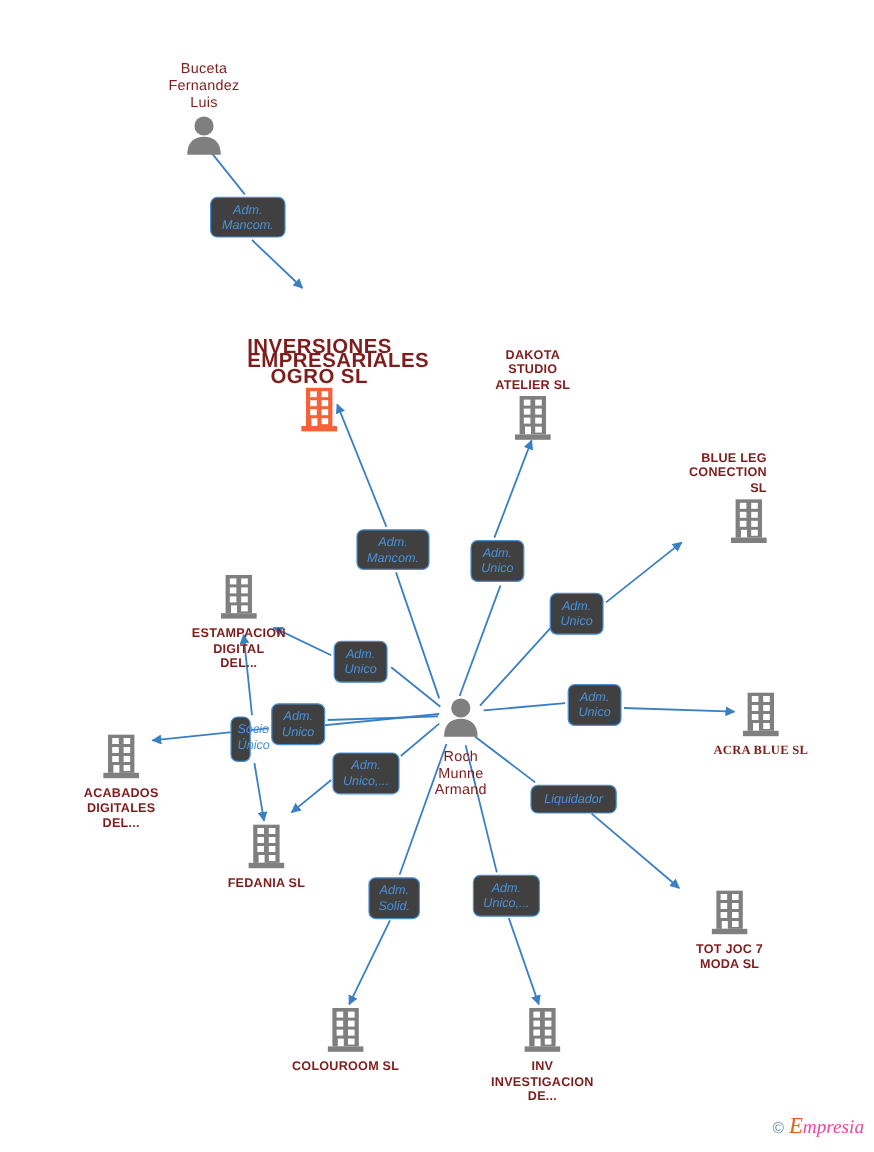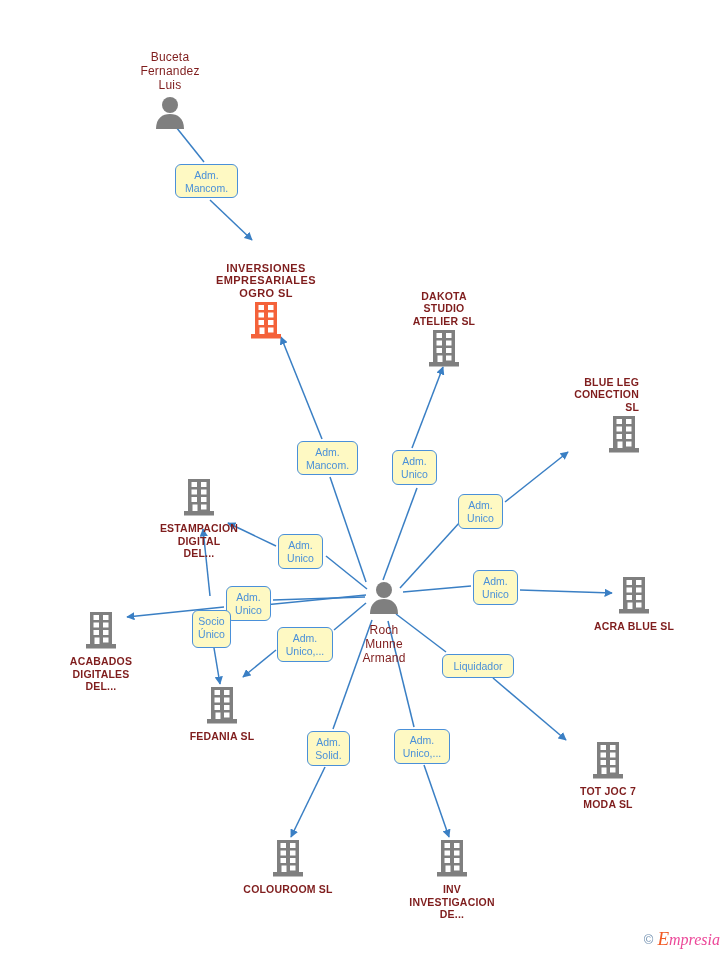--- a/index.html
+++ b/index.html
@@ -25,43 +25,44 @@
   .node .node-label{
     display:block;
     color:#7f1d1d;
     font-size:11px;
     line-height:12.5px;
     letter-spacing:.2px;
     white-space:pre-line;
   }
   .node.company .node-label{font-weight:bold;font-size:10.5px;}
   .node.person  .node-label{font-weight:normal;font-size:12px;line-height:14px;}
-  .node.root .node-label{font-weight:bold;font-size:11px;letter-spacing:.4px;}
+  .node.root .node-label{font-weight:bold;font-size:17px;letter-spacing:.4px;margin-top:21px;}
 
   .icon-wrap{display:block;height:40px;line-height:0;}
   .icon-wrap svg{display:inline-block;vertical-align:top;}
 
   
   .node.lbl-top .node-label{margin-bottom:3px;}
   .node.lbl-bottom .node-label{margin-top:3px;}
 
   
   .chip{
     position:absolute;
     box-sizing:border-box;
     border:1.4px solid #4a90d9;
     border-radius:6px;
-    background:#fef9c3;
+    background:#404040;
     color:#4a90d9;
     font-size:10.5px;
     line-height:13px;
     text-align:center;
     padding:4px 5px;
     white-space:pre-line;
     z-index:5;
+    font-style:italic;
   }
   .chip.one-line{padding:5px 7px;}
 
   
   #watermark{
     position:absolute;
     right:8px;bottom:10px;
     display:flex;align-items:center;gap:4px;
     font-size:15px;
     color:#5b7fa6;
@@ -237,21 +238,21 @@
       </div>
       <div class="node person lbl-bottom" style="left: 384px; top: 580px;">
         <span class="icon-wrap"><svg width="30" height="36" viewBox="0 0 30 36" aria-hidden="true">
             <circle cx="15" cy="10" r="8" fill="#7f7f7f"></circle>
             <path d="M1 34 C1 23 7.5 19 15 19 C22.5 19 29 23 29 34 Z" fill="#7f7f7f"></path>
           </svg></span>
         <span class="node-label">Roch
 Munne
 Armand</span>
       </div>
-      <div class="node company lbl-bottom" style="left: 634px; top: 577px;">
+      <div class="node company lbl-bottom" style="left: 634px; top: 577px; font-family: Liberation Serif, serif;">
         <span class="icon-wrap"><svg width="30" height="38" viewBox="0 0 30 38" aria-hidden="true">
             <rect x="4" y="0" width="22" height="32" fill="#7f7f7f"></rect>
             <rect x="7.5" y="3" width="5.5" height="5" fill="#fff"></rect>
             <rect x="17" y="3" width="5.5" height="5" fill="#fff"></rect>
             <rect x="7.5" y="10.5" width="5.5" height="5" fill="#fff"></rect>
             <rect x="17" y="10.5" width="5.5" height="5" fill="#fff"></rect>
             <rect x="7.5" y="18" width="5.5" height="5" fill="#fff"></rect>
             <rect x="17" y="18" width="5.5" height="5" fill="#fff"></rect>
             <rect x="8.5" y="25.5" width="5" height="6.5" fill="#fff"></rect>
             <rect x="17" y="25.5" width="5.5" height="5" fill="#fff"></rect>
@@ -317,21 +318,21 @@
       <div class="chip" style="left: 392px; top: 450px; width: 45px; height: 35px;">Adm.
 Unico</div>
       <div class="chip" style="left: 458px; top: 494px; width: 45px; height: 35px;">Adm.
 Unico</div>
       <div class="chip" style="left: 278px; top: 534px; width: 45px; height: 35px;">Adm.
 Unico</div>
       <div class="chip" style="left: 226px; top: 586px; width: 45px; height: 35px;">Adm.
 Unico</div>
       <div class="chip" style="left: 473px; top: 570px; width: 45px; height: 35px;">Adm.
 Unico</div>
-      <div class="chip" style="left: 192px; top: 610px; width: 39px; height: 38px;">Socio
+      <div class="chip" style="left: 192px; top: 597px; width: 17px; height: 38px;">Socio
 Único</div>
       <div class="chip" style="left: 277px; top: 627px; width: 56px; height: 35px;">Adm.
 Unico,...</div>
       <div class="chip one-line" style="left: 442px; top: 654px; width: 72px; height: 24px;">Liquidador</div>
       <div class="chip" style="left: 307px; top: 731px; width: 43px; height: 35px;">Adm.
 Solid.</div>
       <div class="chip" style="left: 394px; top: 729px; width: 56px; height: 35px;">Adm.
 Unico,...</div>
     </div>
 

